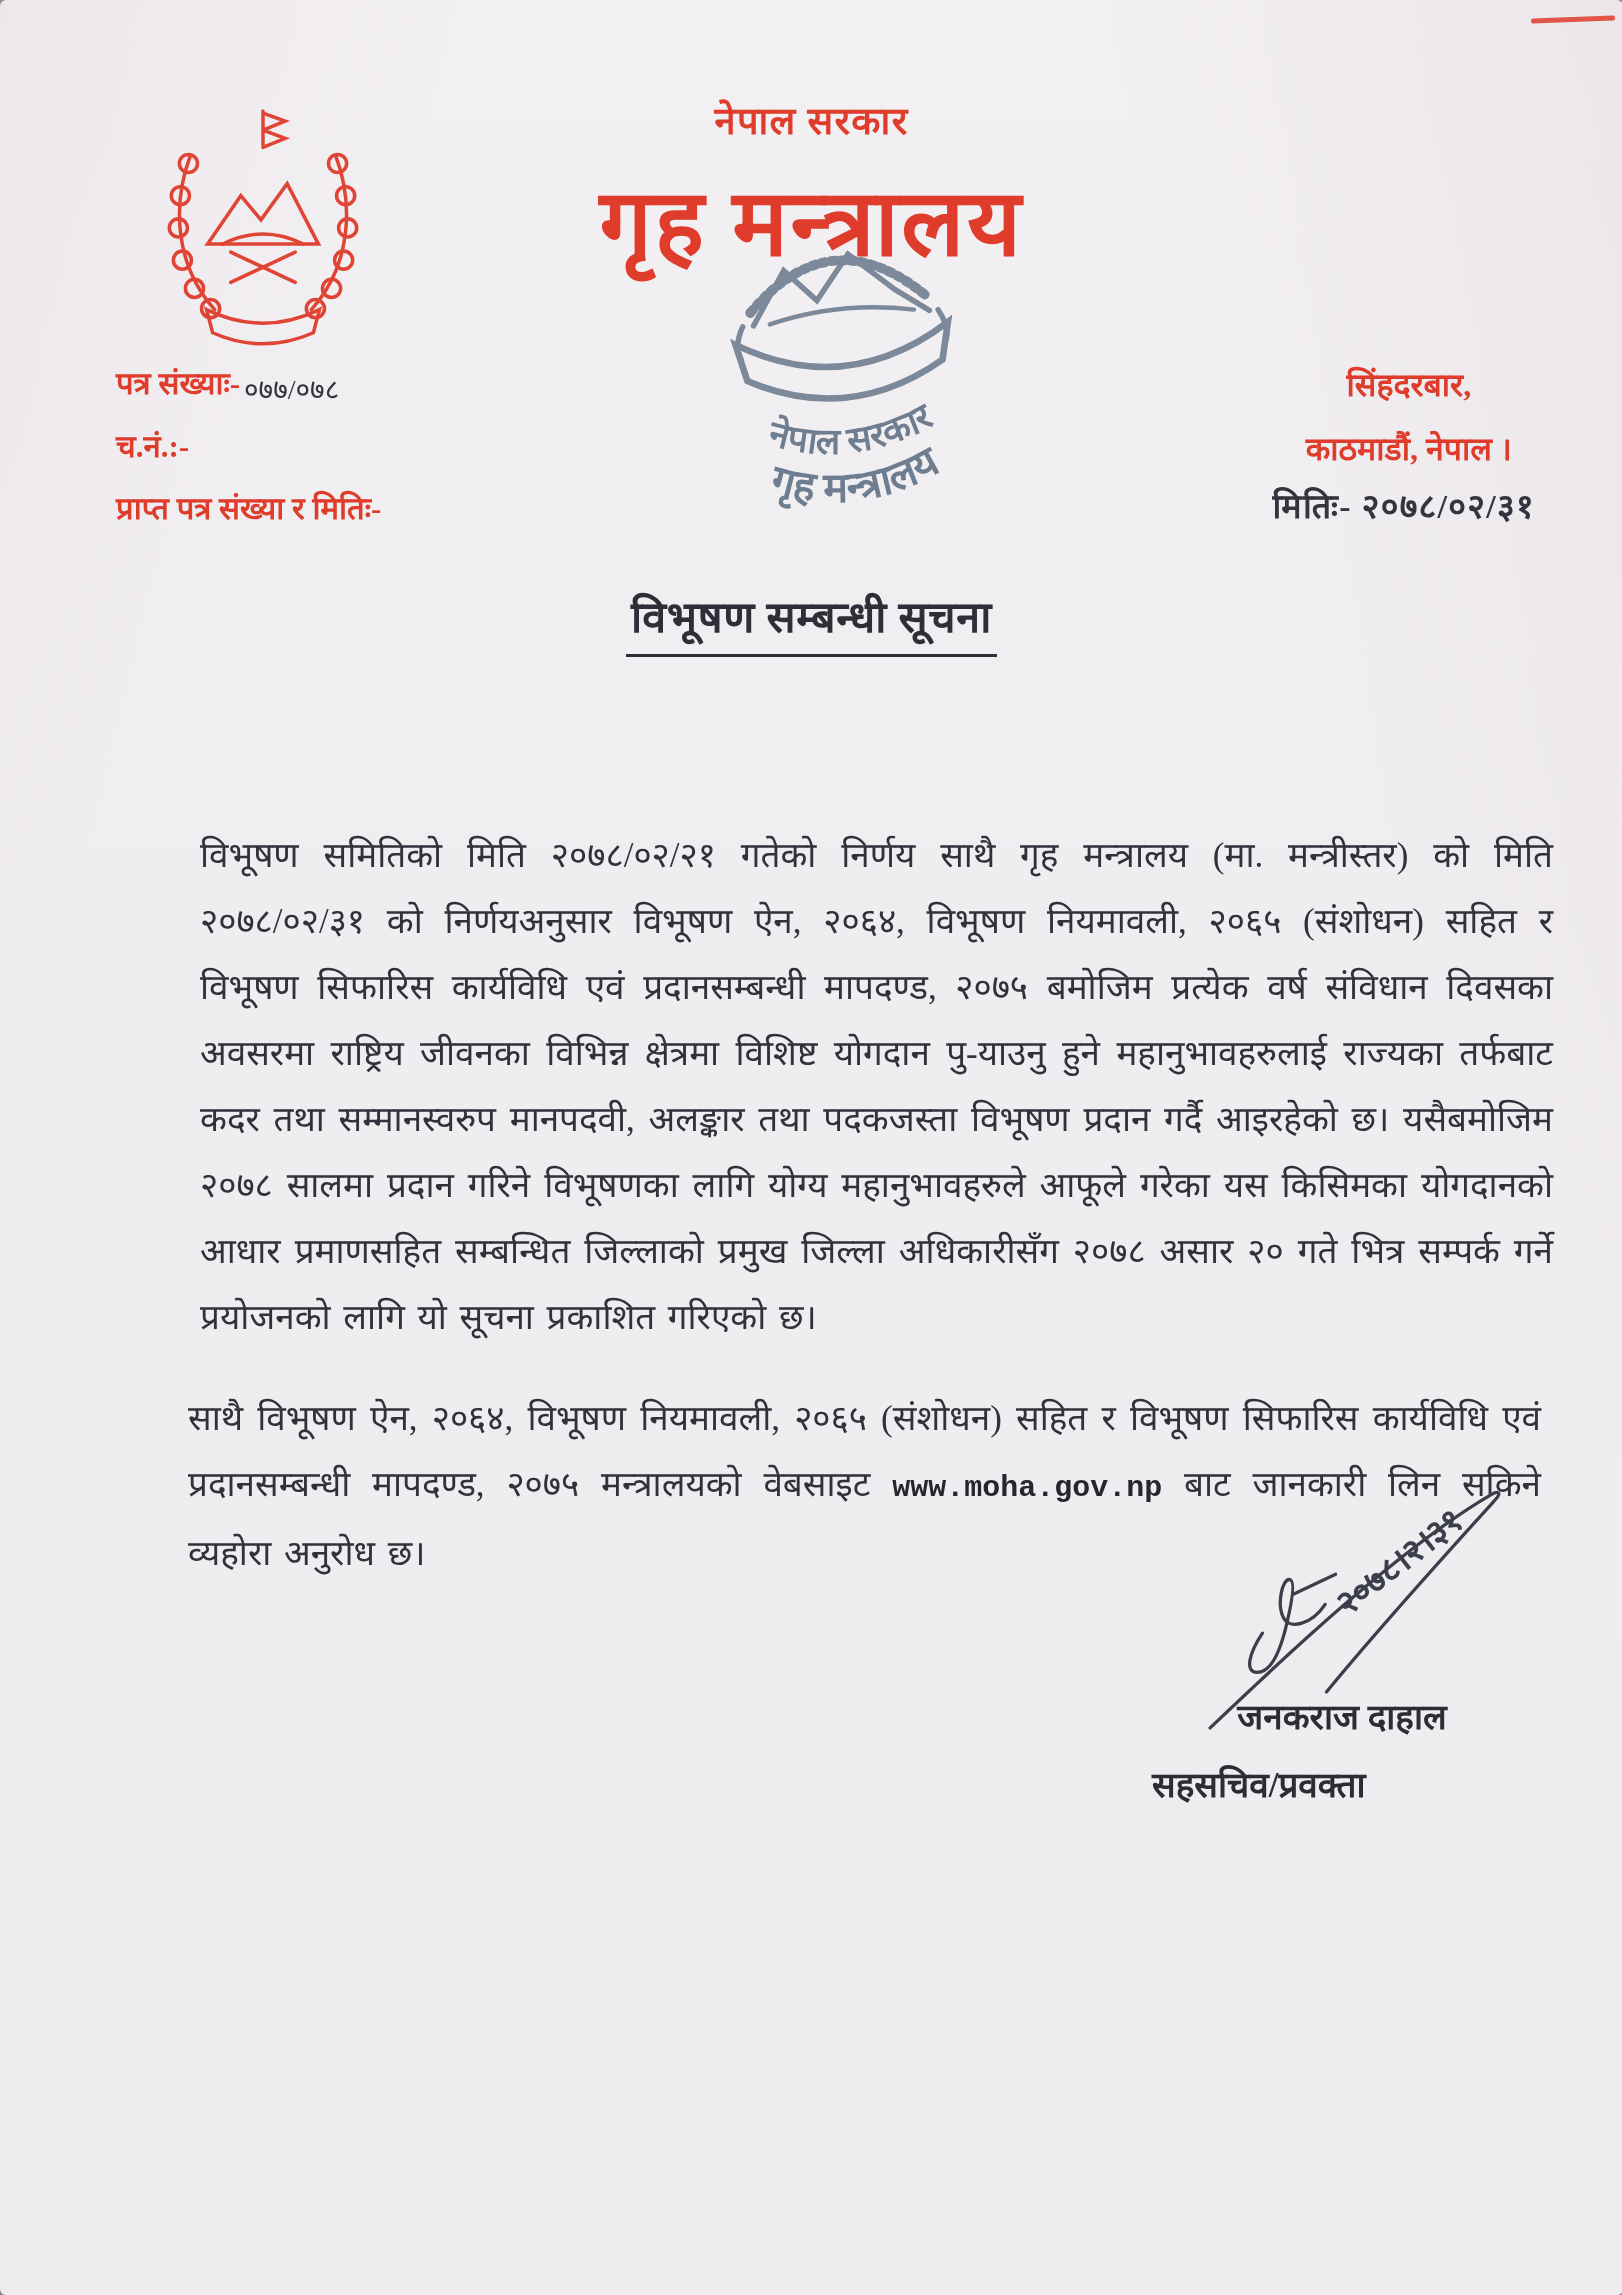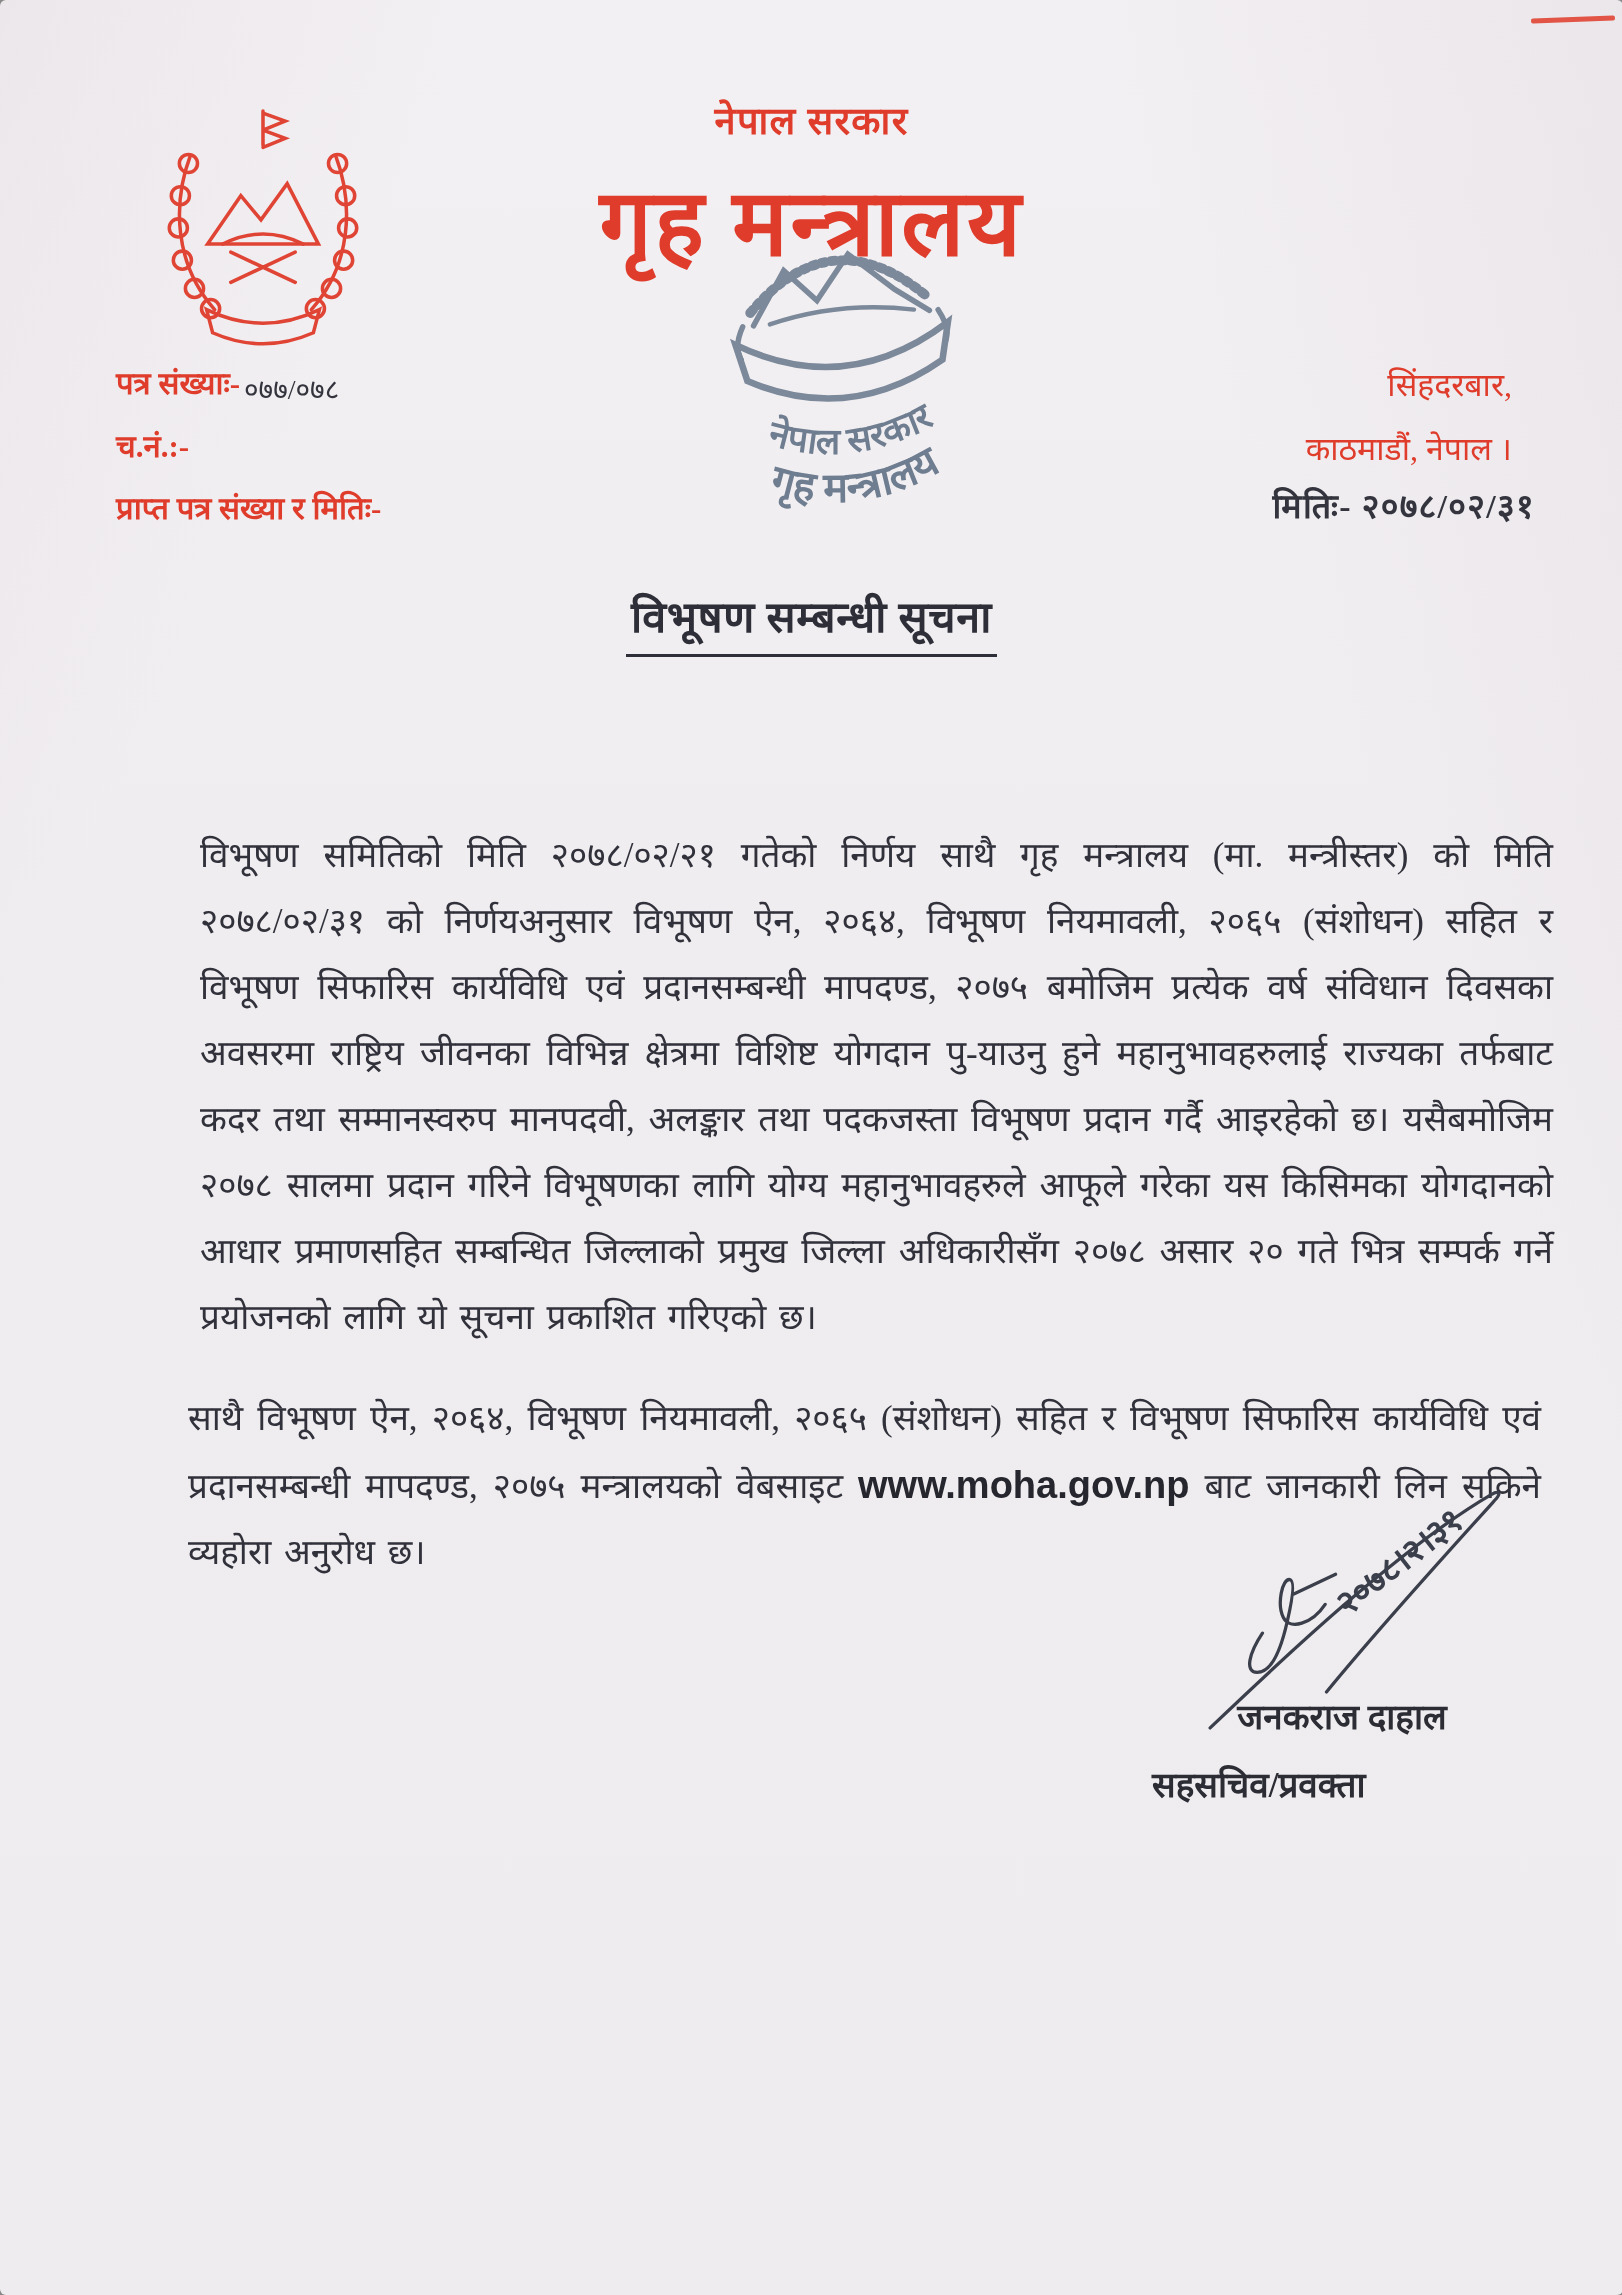--- a/index.html
+++ b/index.html
@@ -39,40 +39,40 @@
   .stamp-box{top:196px;left:654px;width:380px;height:327px;opacity:.88;}
 
   
   .meta-left{left:116px;top:353px;font-weight:bold;font-size:31px;line-height:62px;}
   .meta-left .row{white-space:nowrap;}
   .letter-no-value{
     color:#33343d;font-size:28px;font-weight:normal;
     position:relative;top:5.2px;left:3.9px;
     font-family:"Liberation Serif","DejaVu Serif",serif;
   }
-  .meta-right{right:111px;top:353px;text-align:right;font-weight:normal;font-size:32px;line-height:64px;}
+  .meta-right{right:111px;top:353px;text-align:center;font-weight:bold;font-size:32px;line-height:64px;}
   .date-line{right:88px;top:482px;font-size:34px;color:#33343d;font-weight:600;letter-spacing:1.3px;}
 
   
   .doc-title-wrap{top:586px;left:0;width:100%;text-align:center;}
   .doc-title{
     display:inline-block;font-size:43px;font-weight:600;color:#2d2e37;
     border-bottom:3.3px solid #2d2e37;padding:0 5.2px 9.2px 5.2px;letter-spacing:0.7px;
   }
 
   
   .body-para{
     left:188px;width:1353px;
     font-size:35px;line-height:66px;
     text-align:justify;color:#30313a;
     word-spacing:3.9px;
   }
   .para1{top:823px;margin-left:12px;}
   .para2{top:1386px;}
-  .url{font-family:Liberation Sans, sans-serif;font-weight:bold;font-size:38px;color:#26272e;}
+  .url{font-family:Liberation Mono, monospace;font-weight:bold;font-size:30px;color:#26272e;}
 
   
   .sig-box{top:1476px;left:1184px;width:366px;height:262px;}
   .sig-name{top:1692px;left:1152px;width:380px;text-align:center;font-size:35px;font-weight:600;color:#2b2c34;}
   .sig-post{top:1760px;left:1152px;width:380px;text-align:left;font-size:35px;font-weight:600;color:#2b2c34;}
 </style>
 </head>
 <body>
 
 <div class="page">

